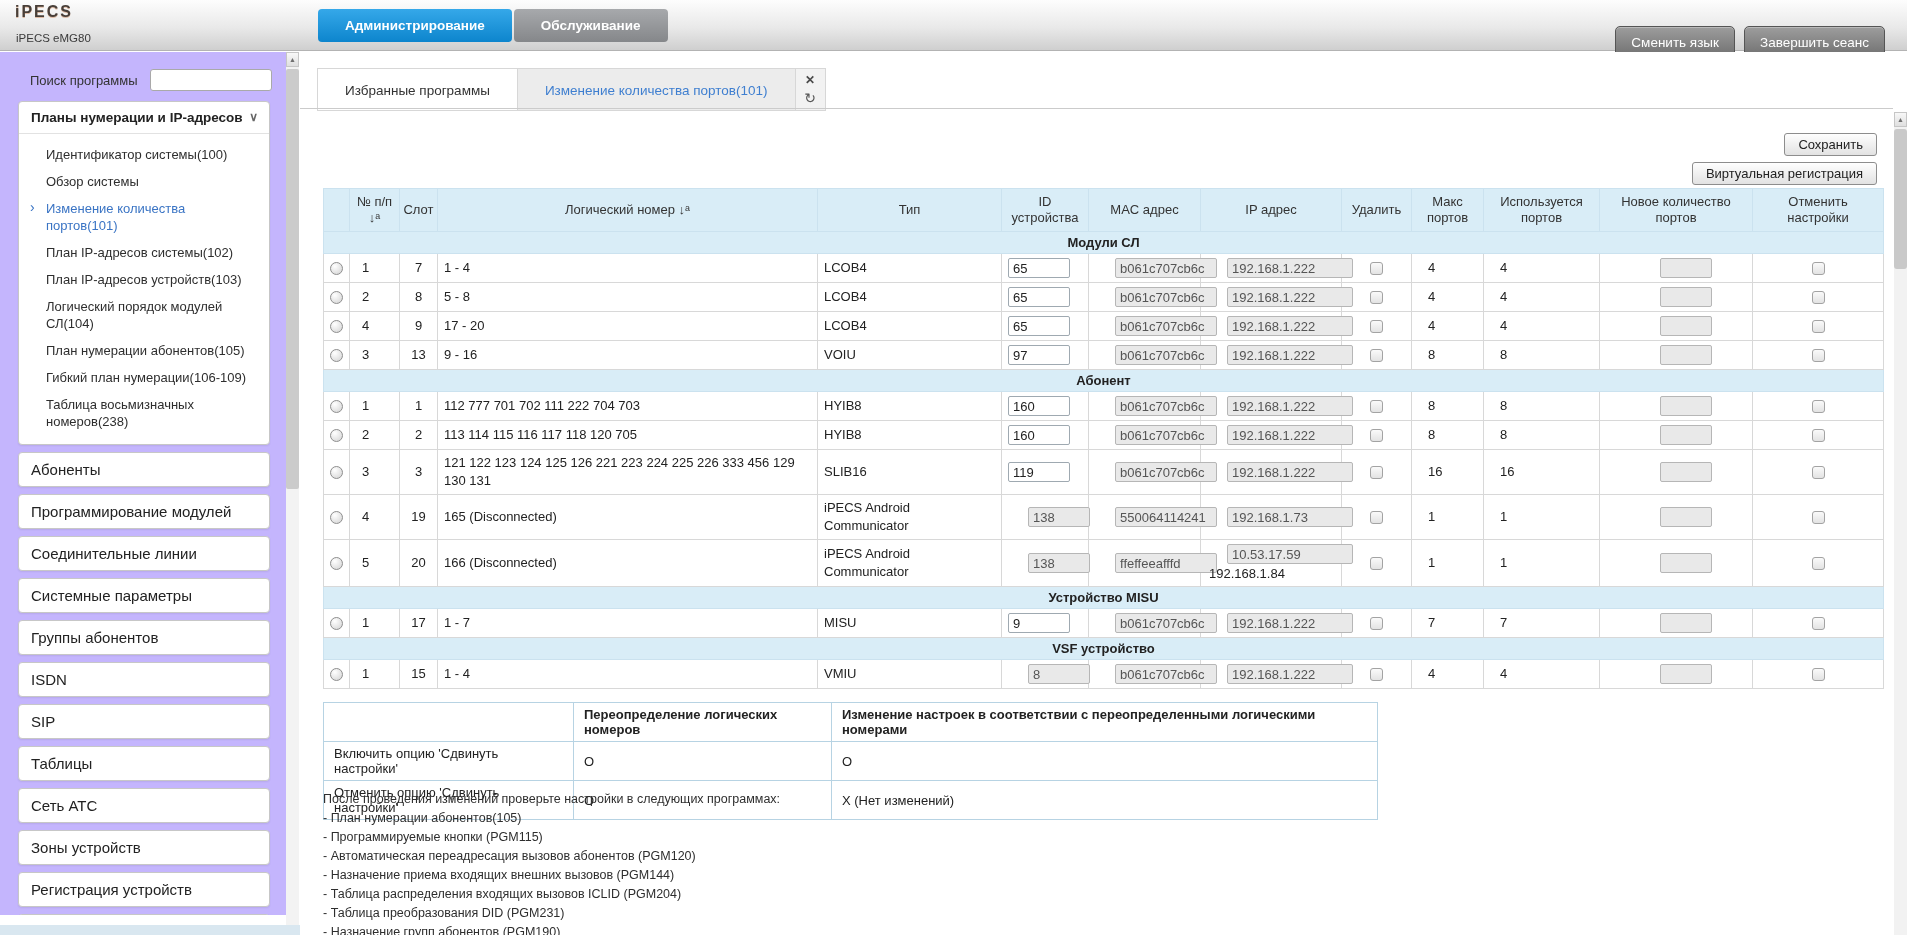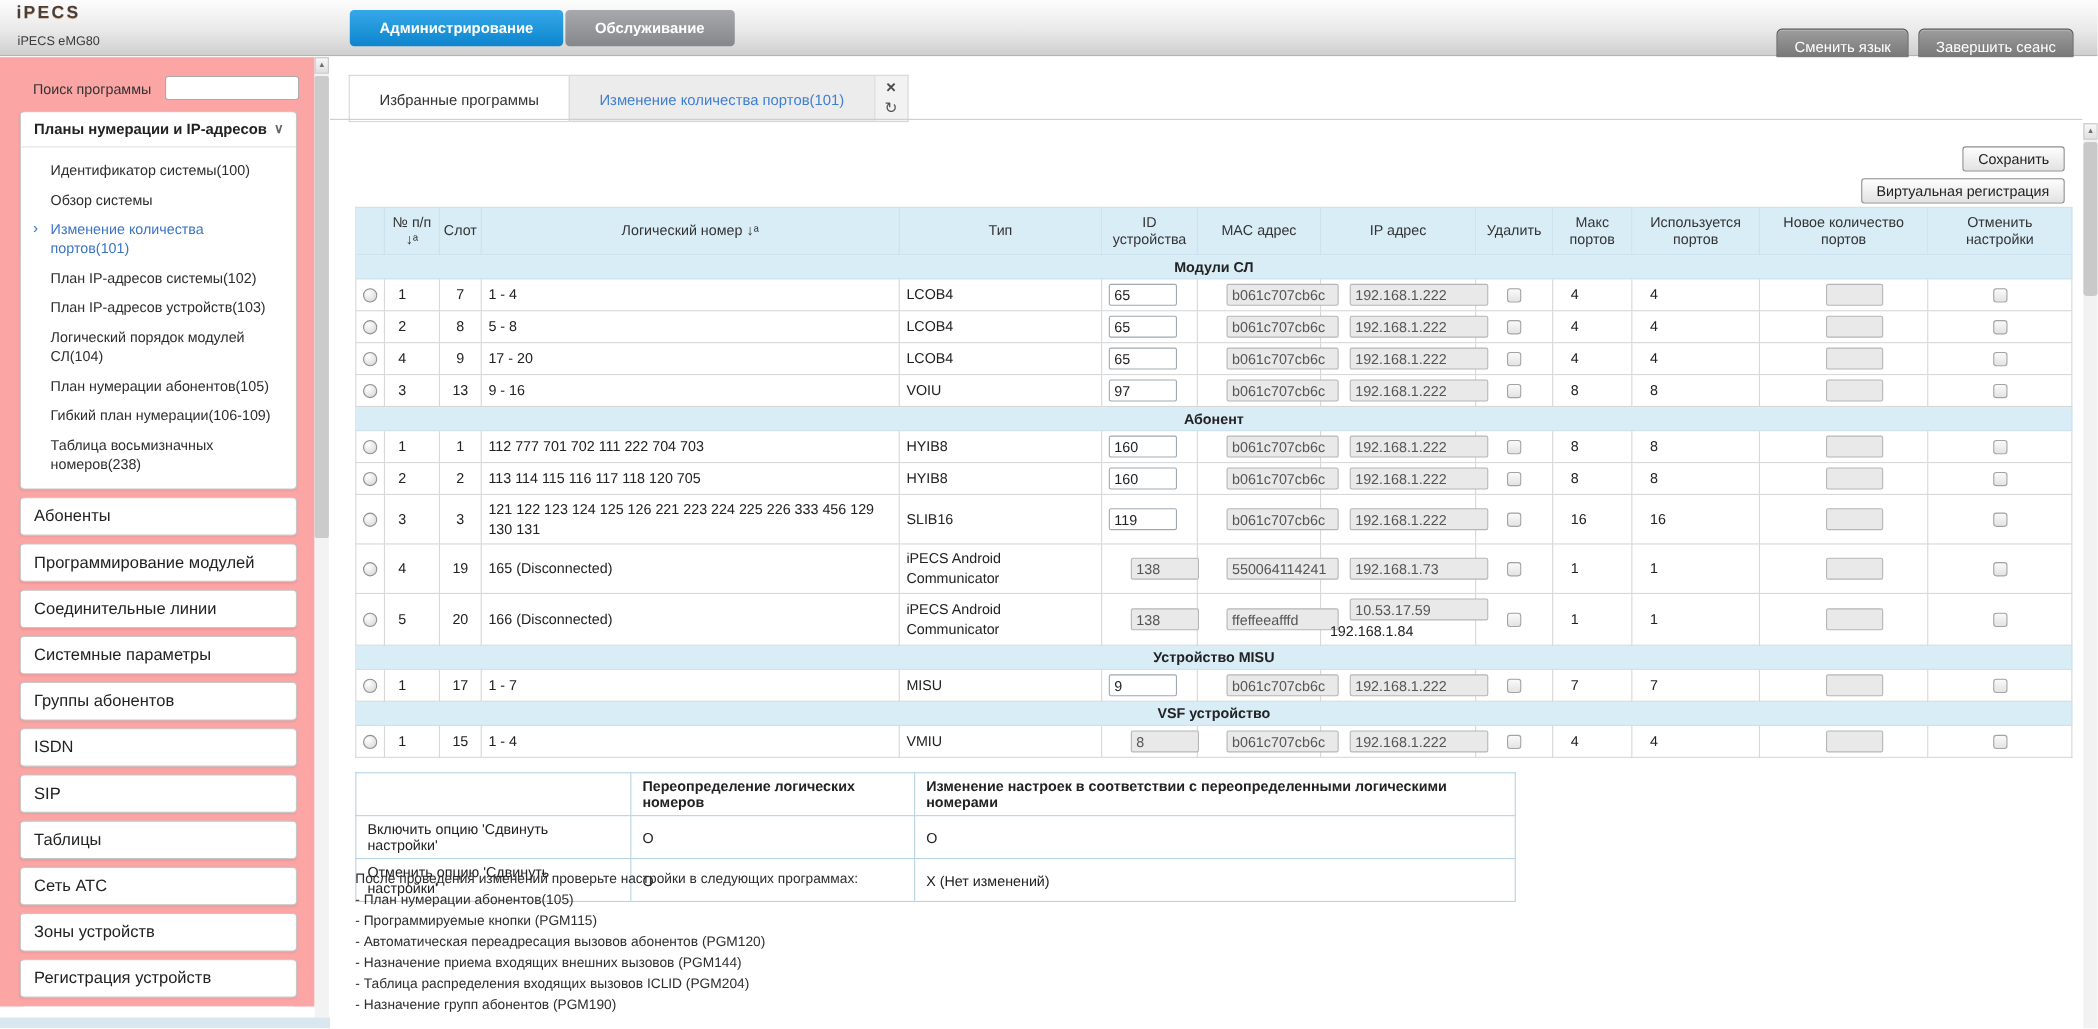--- a/index.html
+++ b/index.html
@@ -17,21 +17,21 @@
   .nav-tab { height:33px; line-height:33px; padding:0 27px; font-size:13.5px; font-weight:bold;
     color:#fff; border-radius:4px; cursor:pointer; }
   .nav-tab.active { background:linear-gradient(#35a8e9,#0d85cd); }
   .nav-tab.inactive { background:linear-gradient(#a7a9ac,#85878a); }
   .hdr-actions { position:absolute; right:22px; top:26px; display:flex; gap:9px; }
   .hdr-btn { height:33px; padding:0 15px; font-size:13.5px; color:#fff; cursor:pointer;
     background:linear-gradient(#9d9d9d,#6e6e6e); border:1px solid #555; border-radius:5px;
     box-shadow:inset 0 1px 0 rgba(255,255,255,.3); font-family:inherit; }
 
   
-  aside { position:absolute; left:0; top:52px; width:286px; height:863px; overflow:hidden; background:#fca5a5; }
+  aside { position:absolute; left:0; top:52px; width:286px; height:863px; overflow:hidden; background:#c4b5fd; }
   .search-row { margin:17px 0 10px 30px; display:flex; align-items:center; }
   .search-row span { color:#333; }
   .search-row input { margin-left:12px; width:122px; height:22px; border:1px solid #a9a9a9;
     border-radius:3px; font-family:inherit; font-size:13px; padding:0 4px; }
   .side-box { margin:0 0 7px 18px; width:252px; background:#fff; border:1px solid #c7c7c7;
     border-radius:4px; box-shadow:0 1px 2px rgba(0,0,0,.07); }
   .side-box-head { position:relative; padding:8px 12px; font-size:15px; color:#222; cursor:pointer; }
   .side-box.expanded .side-box-head { font-weight:bold; font-size:13.5px; border-bottom:1px solid #e2e2e2; }
   .side-box-head .chev { position:absolute; right:11px; top:8px; color:#666; font-size:12px; }
   .side-items { padding:7px 6px 9px 0; }
@@ -443,20 +443,21 @@
       </div>
 
       <div class="notes">
         <div>После проведения изменений проверьте настройки в следующих программах:</div>
         <div id="notes-items">
             <div>- План нумерации абонентов(105)</div>
             <div>- Программируемые кнопки (PGM115)</div>
             <div>- Автоматическая переадресация вызовов абонентов (PGM120)</div>
             <div>- Назначение приема входящих внешних вызовов (PGM144)</div>
             <div>- Таблица распределения входящих вызовов ICLID (PGM204)</div>
+            <div>- Таблица преобразования DID (PGM231)</div>
             <div>- Назначение групп абонентов (PGM190)</div>
           </div>
       </div>
     </div>
   </main>
 
   <div class="main-vscroll">
     <div class="up">▲</div>
     <div class="thumb"></div>
   </div>

